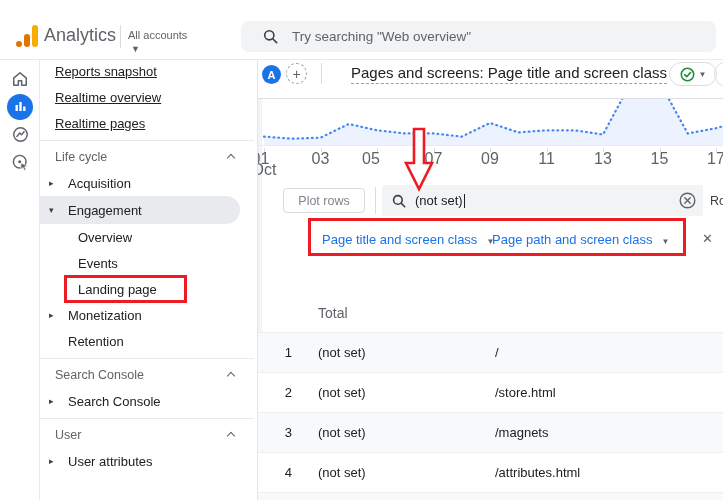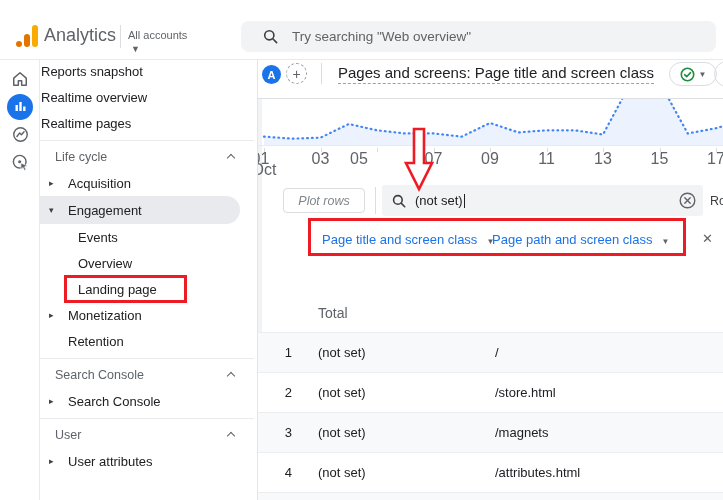--- a/index.html
+++ b/index.html
@@ -32,21 +32,21 @@
     cursor:pointer; margin-bottom:1px; }
   .rail .active-circle { width:26px; height:26px; border-radius:50%; background:#1a73e8;
     display:flex; align-items:center; justify-content:center; }
 
   
   .sidebar { position:absolute; left:40px; top:48px; width:218px; bottom:0; background:#fff;
     border-right:1px solid #e3e5e8; z-index:4; padding-top:10px; overflow:hidden; }
   .sb-row { position:relative; display:flex; align-items:center; height:26px; font-size:13px;
     color:#202124; cursor:pointer; }
   .sb-row .lab { position:relative; z-index:2; }
-  .sb-i1 .lab { margin-left:1px; }
+  .sb-i1 .lab { margin-left:15px;text-decoration:underline; }
   .sb-i2 .lab { margin-left:28px; }
   .sb-i3 .lab { margin-left:38px; }
   .sb-arrow { position:absolute; left:9px; z-index:2; font-size:9px; color:#3c4043; }
   .sb-header { height:26px; color:#5f6368; font-size:12.5px; }
   .sb-header .lab { margin-left:15px; }
   .chev { position:absolute; right:23px; top:11px; width:6px; height:6px;
     border-left:1.6px solid #5f6368; border-top:1.6px solid #5f6368; transform:rotate(45deg); z-index:2; }
   .sb-div { height:8px; position:relative; }
   .sb-div::after { content:""; position:absolute; left:0; top:4px; width:214px; height:1px; background:#e8eaed; }
   .pillbg { position:absolute; left:0; top:0; bottom:0; width:200px; border-radius:0 16px 16px 0; z-index:1; }
@@ -62,41 +62,41 @@
 
   .rheader { position:absolute; left:0; top:0; width:465px; height:51px; background:#fff;
     border-bottom:1px solid #dde0e3; }
   .avatar { position:absolute; left:4px; top:17px; width:19px; height:19px; border-radius:50%;
     background:#1a73e8; color:#fff; font-size:11px; font-weight:700; display:flex;
     align-items:center; justify-content:center; cursor:pointer; }
   .addcmp { position:absolute; left:28px; top:15px; width:21px; height:21px; border-radius:50%;
     border:1px dashed #9aa0a6; color:#5f6368; font-size:14px; display:flex; align-items:center;
     justify-content:center; cursor:pointer; }
   .hdr-vdiv { position:absolute; left:63px; top:15px; width:1px; height:21px; background:#dadce0; }
-  .rtitle { position:absolute; left:80px; top:16px; font-size:15px; color:#202124;
+  .rtitle { position:absolute; left:93px; top:16px; font-size:15px; color:#202124;
     border-bottom:1.5px dashed #9aa0a6; padding-bottom:2px; white-space:nowrap; }
   .statuspill { position:absolute; left:411px; top:14px; width:48px; height:24px; border-radius:12px;
     border:1px solid #dadce0; display:flex; align-items:center; justify-content:center; gap:4px; cursor:pointer; }
   .statuspill .car { font-size:8px; color:#5f6368; }
   .extrabtn { position:absolute; left:456px; top:13px; width:26px; height:26px; border-radius:50%;
     border:1px solid #dadce0; cursor:pointer; }
 
   
   .chartsec { position:absolute; left:0; top:51px; width:465px; height:76px; }
   .chartsec svg { display:block; }
   .xaxis { position:absolute; left:0; top:49px; width:465px; height:27px; }
   .tick { position:absolute; top:0; width:1px; height:4px; background:#dadce0; }
   .ticklab { position:absolute; top:5px; transform:translateX(-50%); font-size:16px; color:#5f6368;
     text-align:left; line-height:11px; white-space:pre; }
 
   
   .filterrow { position:absolute; left:0; top:137px; width:465px; height:31px; }
   .plotrows { position:absolute; left:25px; top:3px; width:82px; height:25px; border:1px solid #dadce0;
     border-radius:4px; background:#fff; color:#80868b; font-size:12.5px; display:flex;
-    align-items:center; justify-content:center; cursor:default;font-style:italic; }
+    align-items:center; justify-content:center; cursor:default; }
   .fr-vdiv { position:absolute; left:117px; top:2px; width:1px; height:27px; background:#dadce0; }
   .searchband { position:absolute; left:124px; top:0; width:321px; height:31px; background:#f1f3f4;
     border-radius:3px; display:flex; align-items:center; cursor:text; }
   .searchband svg { margin-left:10px; }
   .sval { margin-left:9px; font-size:13px; color:#202124; }
   .cursorbar { display:inline-block; width:1px; height:14px; background:#202124; margin-left:1px;
     vertical-align:middle; }
   .clearbtn { position:absolute; right:7px; top:7px; cursor:pointer; line-height:0; }
   .rowslab { position:absolute; left:452px; top:9px; font-size:12.5px; color:#3c4043; white-space:nowrap; }
 
@@ -196,24 +196,24 @@
     <div class="sb-row sb-i2">
       <span class="sb-arrow">▸</span>
       <span class="lab">Acquisition</span>
     </div>
     <div class="sb-row sb-i2 row-parent">
       <span class="pillbg"></span>
       <span class="sb-arrow">▾</span>
       <span class="lab">Engagement</span>
     </div>
     <div class="sb-row sb-i3">
+      <span class="lab">Overview</span>
+    </div>
+    <div class="sb-row sb-i3">
       <span class="lab">Events</span>
-    </div>
-    <div class="sb-row sb-i3">
-      <span class="lab">Overview</span>
     </div>
     <div class="sb-row sb-i3">
       <span class="lab">Landing page</span>
     </div>
     <div class="sb-row sb-i2">
       <span class="sb-arrow">▸</span>
       <span class="lab">Monetization</span>
     </div>
     <div class="sb-row sb-i2">
       <span class="lab">Retention</span>
@@ -264,21 +264,21 @@
         <polyline points="6,37.6 34.25,39.7 62.5,38.65 90.75,25 119,31.299999999999997 147.25,34.45 175.5,34.45 203.75,37.6 232,23.95 260.25,33.4 288.5,31.299999999999997 316.75,31.299999999999997 345,35.5 373.25,-17 401.5,-17 429.75,34.45 458,29.2 465,27.2" fill="none" stroke="#4285f4" stroke-width="2.2" stroke-linecap="round" stroke-dasharray="0.8 4"></polyline>
         <line x1="0" y1="46.5" x2="465" y2="46.5" stroke="#e8eaed" stroke-width="1"></line>
       </svg>
     <div class="xaxis" id="chart-xaxis">
         <span class="tick" style="left: 6px;"></span>
         <span class="ticklab" style="left: 6px;">01
 Oct</span>
         <span class="tick" style="left: 62.5px;"></span>
         <span class="ticklab" style="left: 62.5px;">03</span>
         <span class="tick" style="left: 119px;"></span>
-        <span class="ticklab" style="left: 101px;">05</span>
+        <span class="ticklab" style="left: 113px;">05</span>
         <span class="tick" style="left: 175.5px;"></span>
         <span class="ticklab" style="left: 175.5px;">07</span>
         <span class="tick" style="left: 232px;"></span>
         <span class="ticklab" style="left: 232px;">09</span>
         <span class="tick" style="left: 288.5px;"></span>
         <span class="ticklab" style="left: 288.5px;">11</span>
         <span class="tick" style="left: 345px;"></span>
         <span class="ticklab" style="left: 345px;">13</span>
         <span class="tick" style="left: 401.5px;"></span>
         <span class="ticklab" style="left: 401.5px;">15</span>

